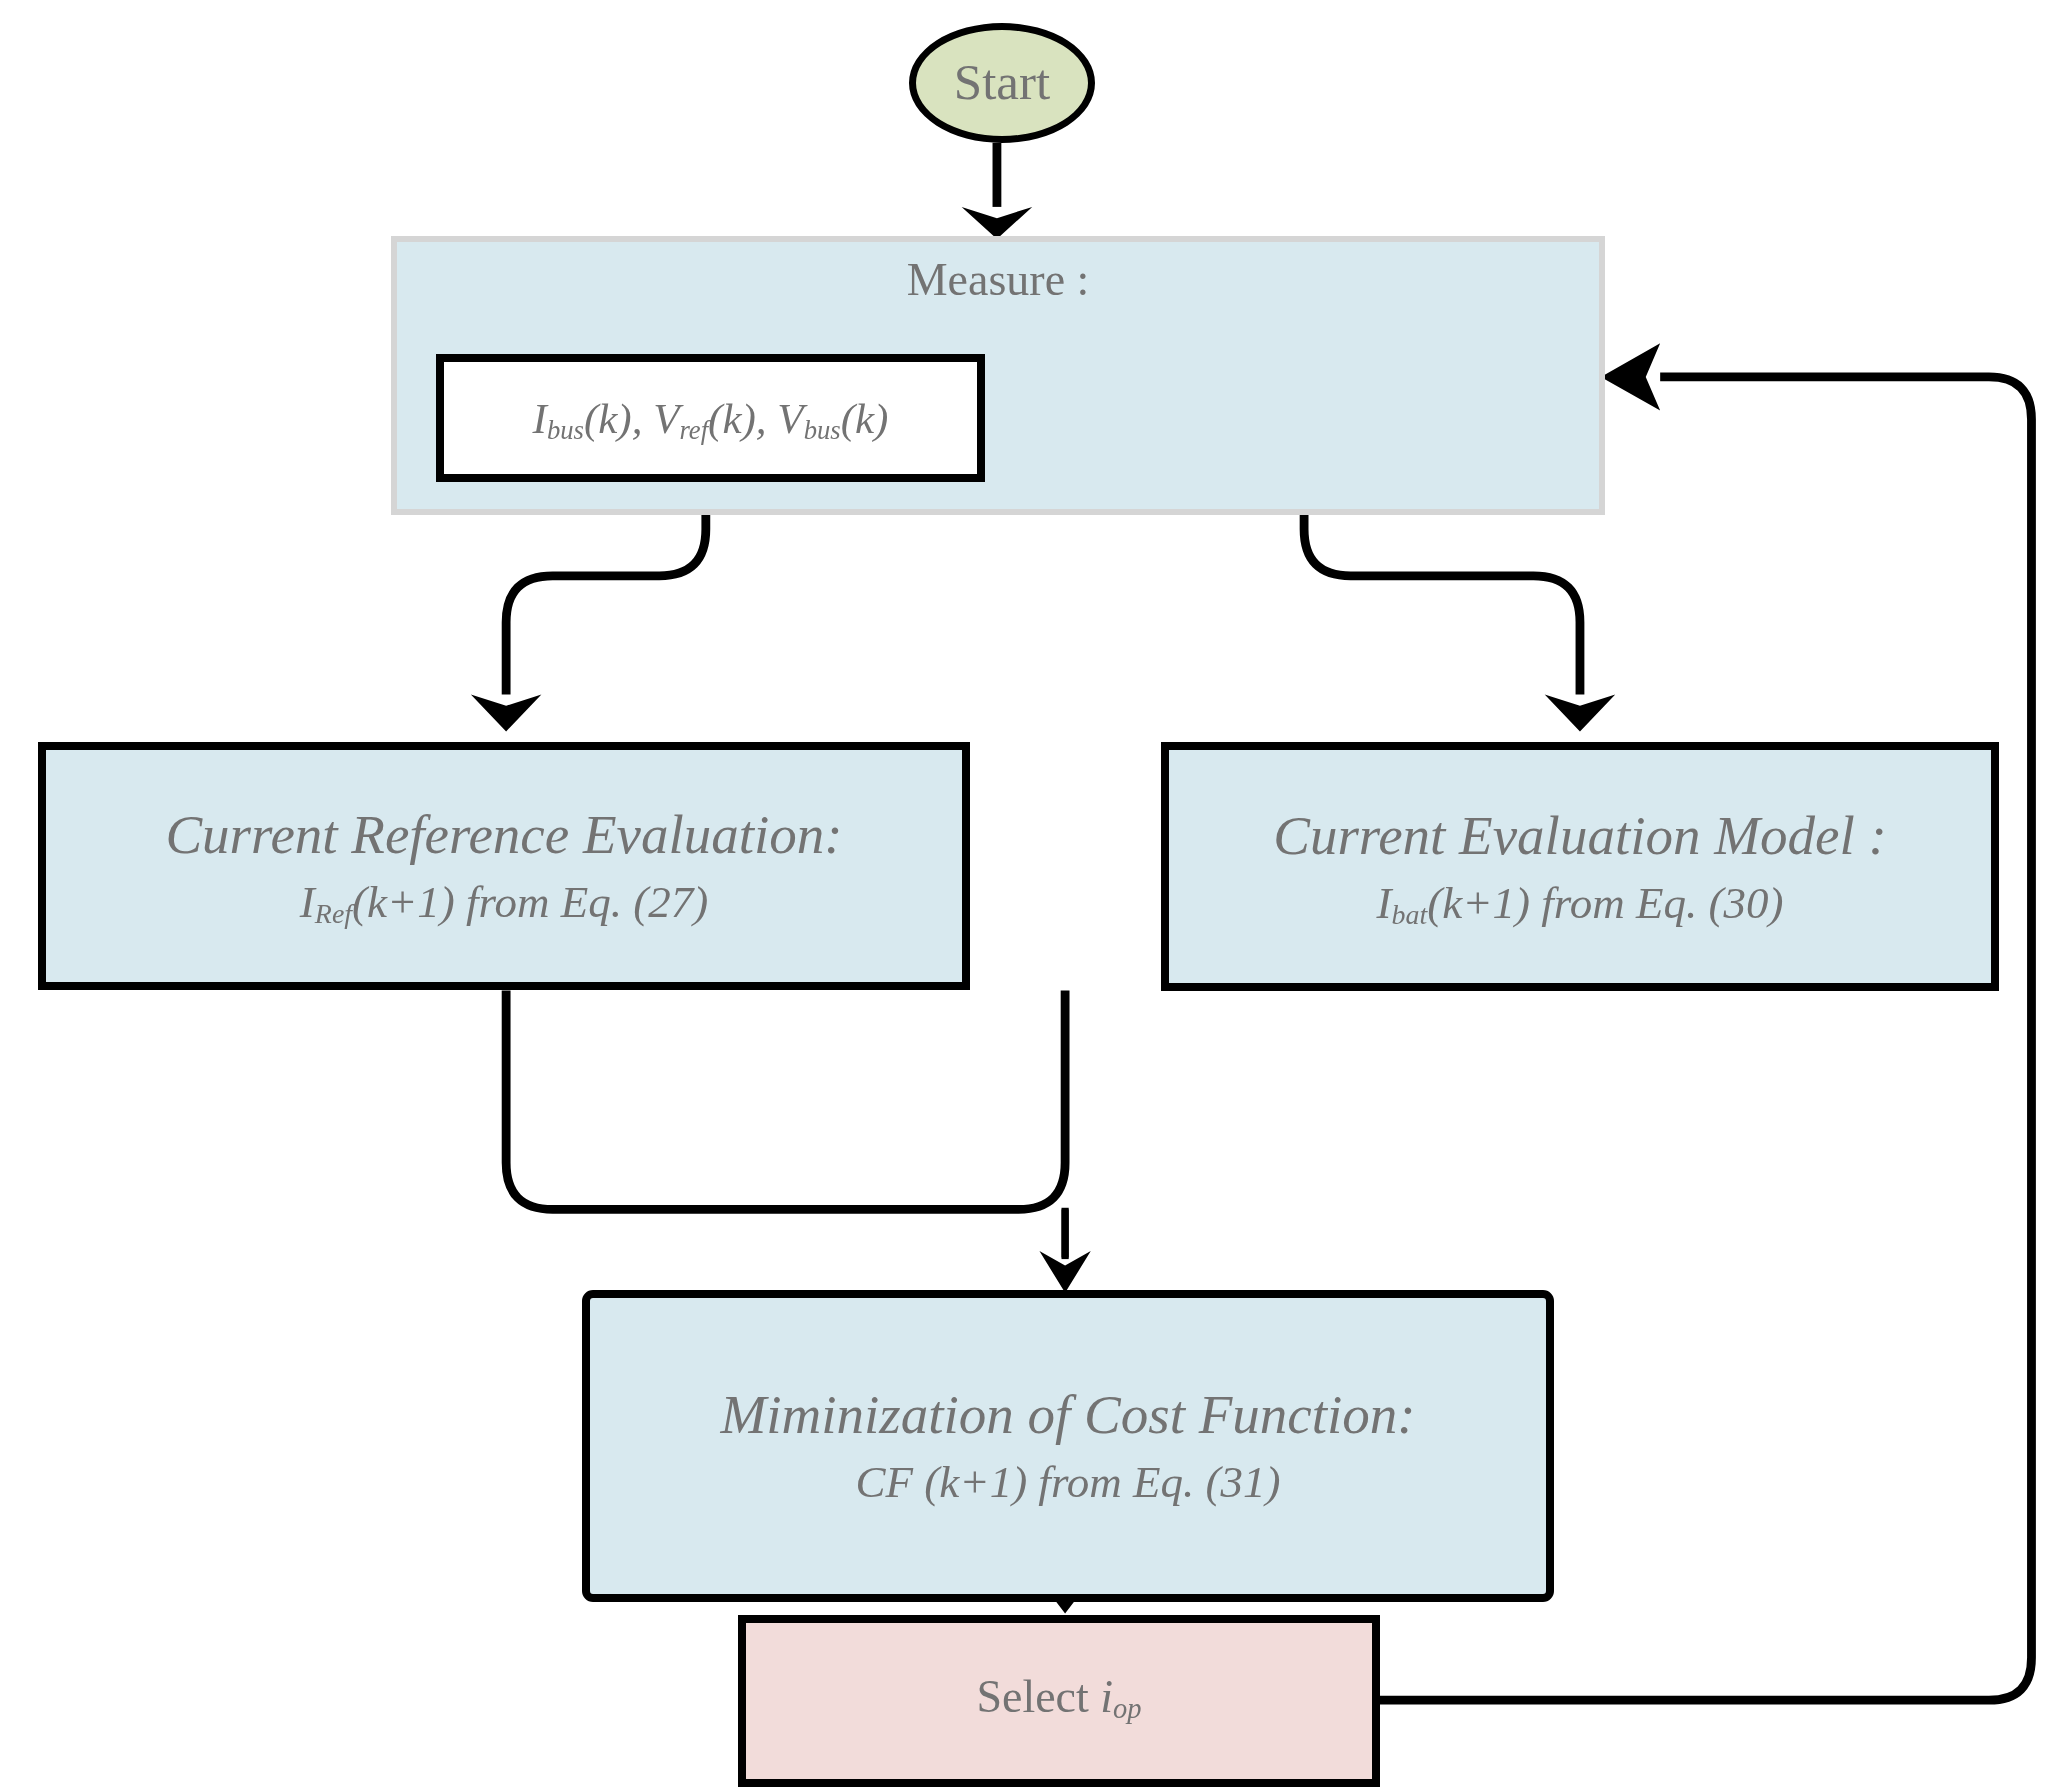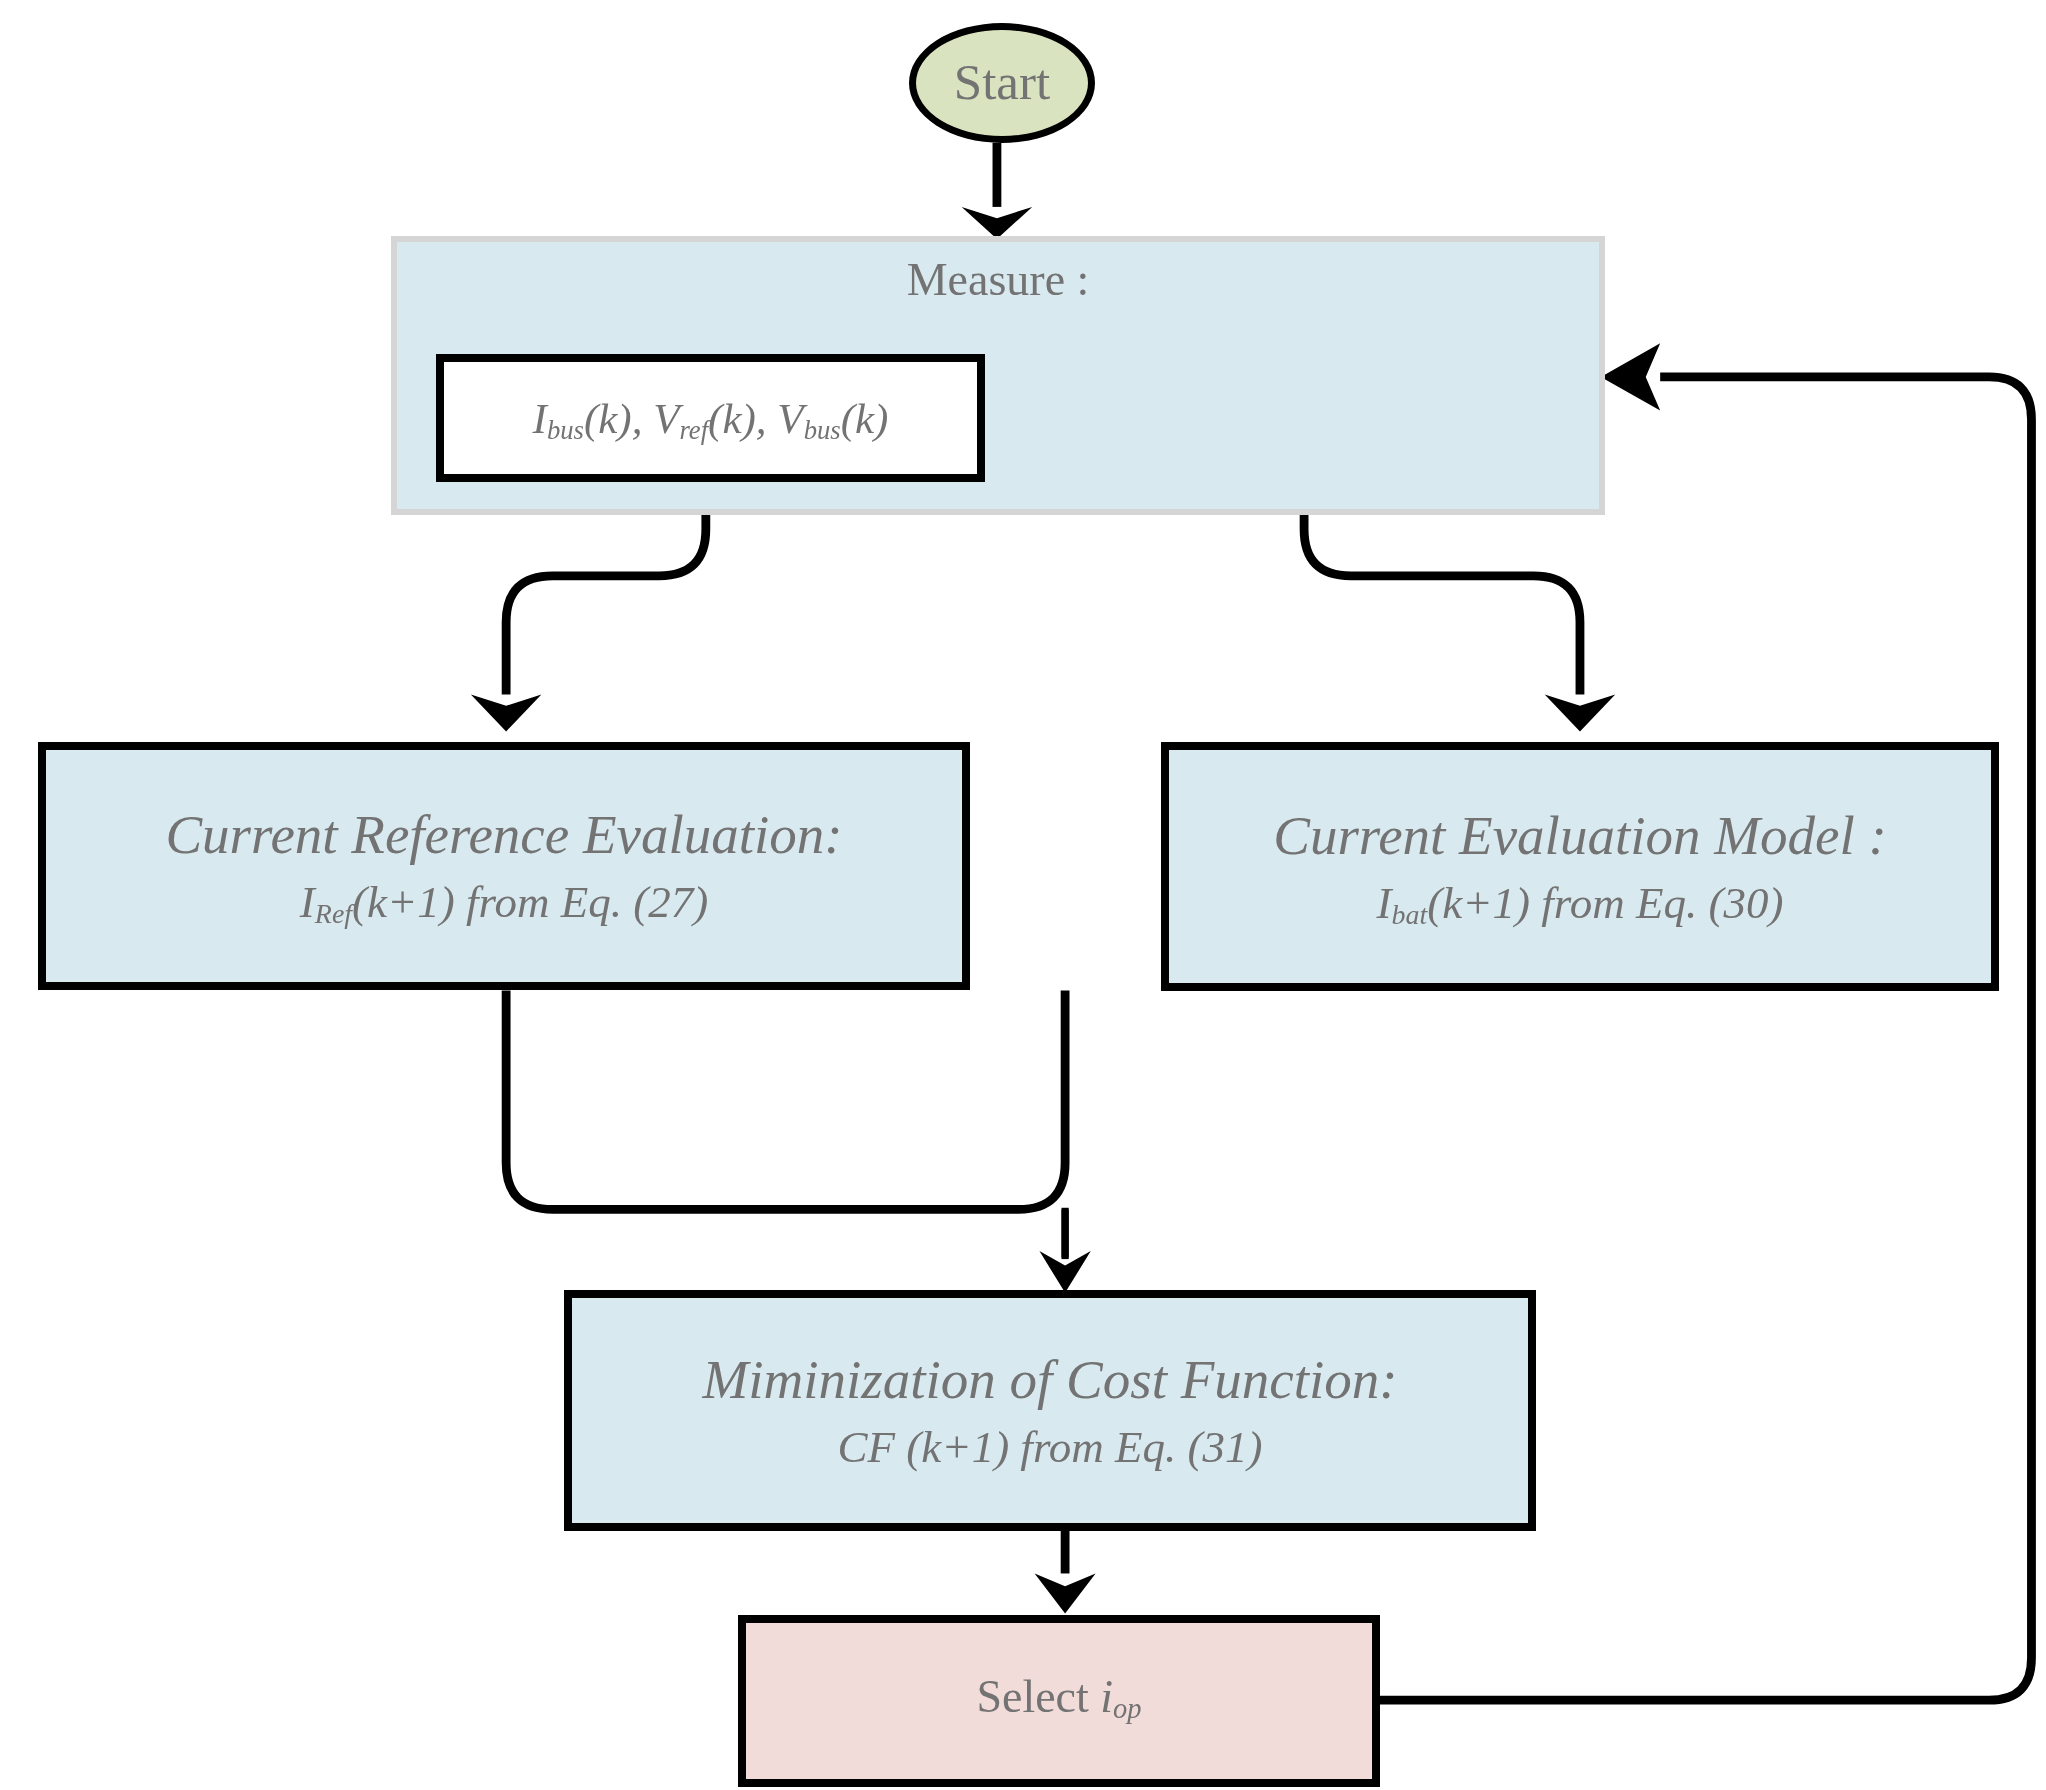--- a/index.html
+++ b/index.html
@@ -98,24 +98,25 @@
     width: 932px;
     height: 248px;
   }
   #proc-pred {
     left: 1161px;
     top: 742px;
     width: 838px;
     height: 249px;
   }
   #proc-cost {
-    left: 564px;
+    left: 582px;
     top: 1290px;
     width: 972px;
-    height: 241px;
+    height: 312px;
+    border-radius: 11px;
   }
   .process .line1 {
     font-size: 55px;
     line-height: 1.12;
     margin-bottom: 11.2px;
   }
   .process .line2 {
     font-size: 45px;
     line-height: 1.12;
   }

